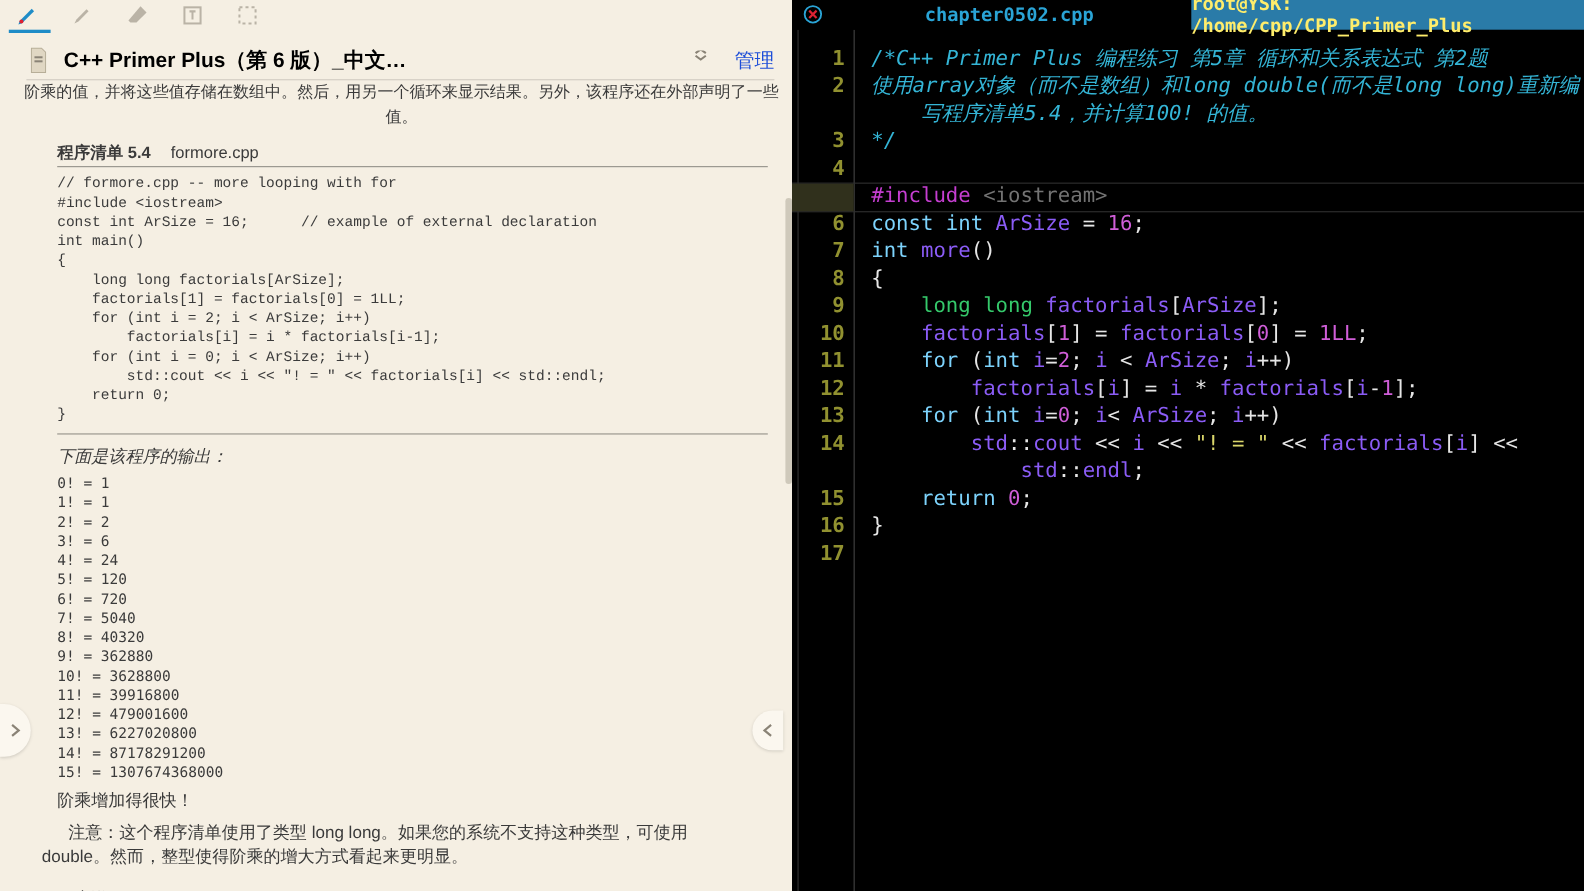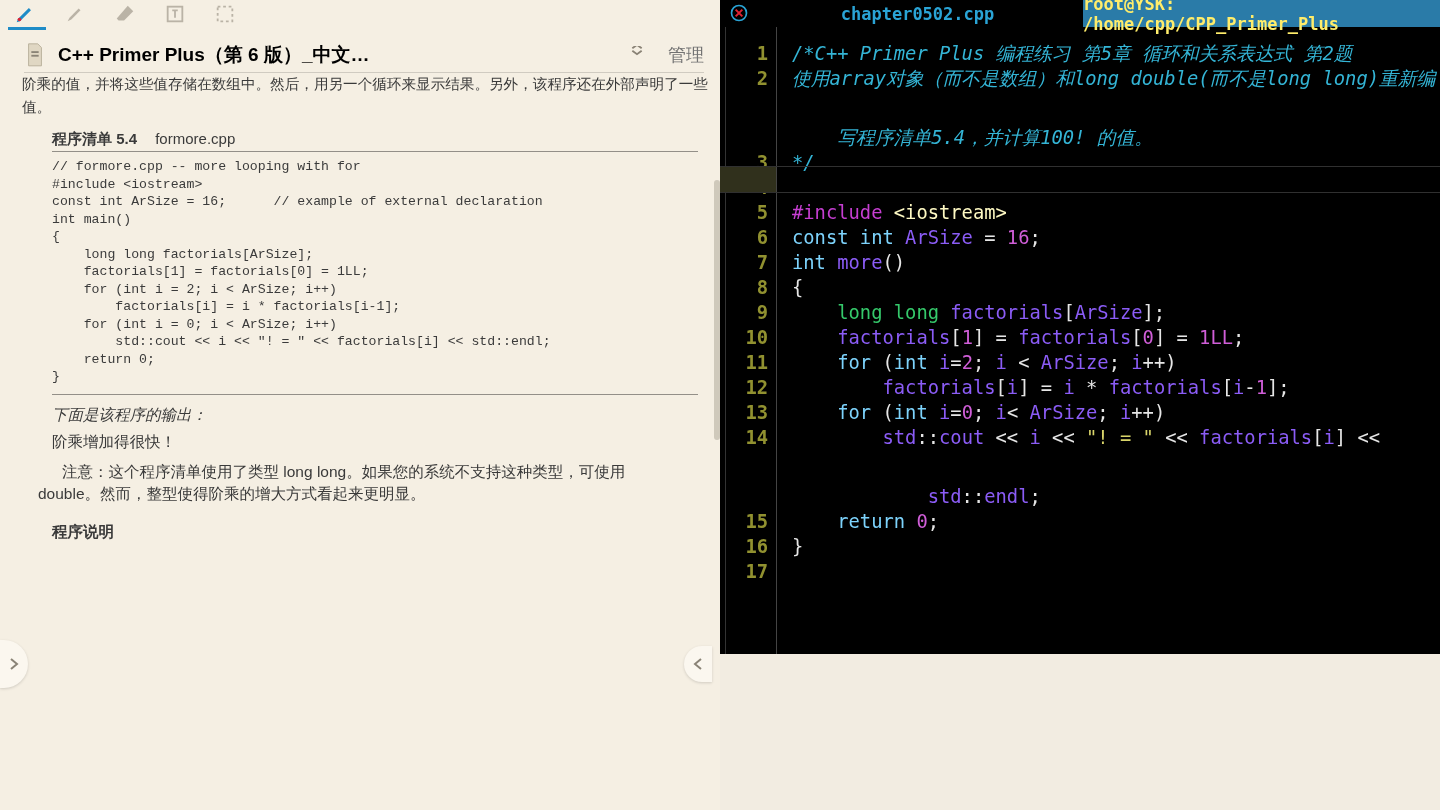--- a/index.html
+++ b/index.html
@@ -81,21 +81,21 @@
     white-space: nowrap;
   }
   .titlebar .spacer { flex: 1; }
   .titlebar .dropdown-icon{
     width: 14px;
     color:#8a8376;
     margin-right: 24px;
   }
   .titlebar .manage {
     font-size: 18px;
-    color: #737373;
+    color: #1d4ed8;
     font-weight: 500;
     text-align: right;
   }
   .titlebar-underline {
     position:absolute;
     left:24px; right:16px; top:72px;
     height:1px; background: rgba(0,0,0,0.15);
   }
 
   .doc-body {
@@ -103,20 +103,21 @@
     top: 73px;
     left: 22px;
     right: 12px;
     bottom: 0;
     overflow: hidden;
     color: #3a3a3a;
   }
   .intro-line {
     font-size: 14.6px;
     line-height: 1.55;
+    text-align: center;
   }
   .section-title {
     margin-top: 12px;
     font-size: 15px;
     font-weight: 600;
   }
   .section-title .fname {
     font-weight: 500;
     margin-left: 14px;
   }
@@ -194,21 +195,21 @@
     right:0px; top:180px;
     width:6px; height:260px;
     background:#cfc9bb;
     border-radius:3px;
   }
 
   
   .right-pane {
     position: absolute;
     left: 720px; top: 0;
-    width: 720px; height: 654px;
+    width: 720px; height: 810px;
     background:#000;
     color:#e6e6e6;
     font-family:"Menlo","Consolas","DejaVu Sans Mono",monospace;
     font-size: 18.8px;
   }
 
   .tab-bar {
     position:absolute; left:6px; right:0; top:0;
     height:27px;
     display:flex;
@@ -268,39 +269,38 @@
     padding-right:4px;
     font-weight:600;
     flex:0 0 48px;
   }
   .code{
     padding-left:20px;
     white-space:pre;
   }
   .wrapped .code{
     padding-left: calc(20px + 4ch);
-    margin-top: 34px;
   }
   .cursor-line{
     position:absolute;
     left:0; right:0;
     height:25px;
     border-top:1px solid #303030;
     border-bottom:1px solid #303030;
     pointer-events:none;
   }
   .cursor-line .gutterstrip{
     position:absolute;left:0;top:0;bottom:0;width:56px;
     background:#30301c;
   }
 
   
   .c-cmt   { color:#34b5d6; font-style:italic;}
   .c-pre   { color:#c53ed1; }            
-  .c-inc   { color:#fef9c3;margin-top:13px; }            
+  .c-inc   { color:#737373;margin-top:13px; }            
   .c-kw    { color:#7dd3fc; }            
   .c-type  { color:#35c96b; }            
   .c-ident { color:#8b5cf6; }
   .c-num   { color:#d05ed8; }            
   .c-str   { color:#d9d56a; }            
   .c-punct { color:#e6e6e6; }
 
 </style>
 </head>
 <body>
@@ -375,20 +375,36 @@
     factorials[1] = factorials[0] = 1LL;
     for (int i = 2; i &lt; ArSize; i++)
         factorials[i] = i * factorials[i-1];
     for (int i = 0; i &lt; ArSize; i++)
         std::cout &lt;&lt; i &lt;&lt; "! = " &lt;&lt; factorials[i] &lt;&lt; std::endl;
     return 0;
 }</pre>
     <div class="section-rule2"></div>
 
     <div class="output-intro">下面是该程序的输出：</div>
+    <pre class="output-listing">0! = 1
+1! = 1
+2! = 2
+3! = 6
+4! = 24
+5! = 120
+6! = 720
+7! = 5040
+8! = 40320
+9! = 362880
+10! = 3628800
+11! = 39916800
+12! = 479001600
+13! = 6227020800
+14! = 87178291200
+15! = 1307674368000</pre>
 
     <div class="fast-line">阶乘增加得很快！</div>
 
     <div class="note-para">注意：这个程序清单使用了类型 long long。如果您的系统不支持这种类型，可使用 double。然而，整型使得阶乘的增大方式看起来更明显。</div>
 
     <div class="subhead">程序说明</div>
 
   </div>
 
   <div class="expand-right">

